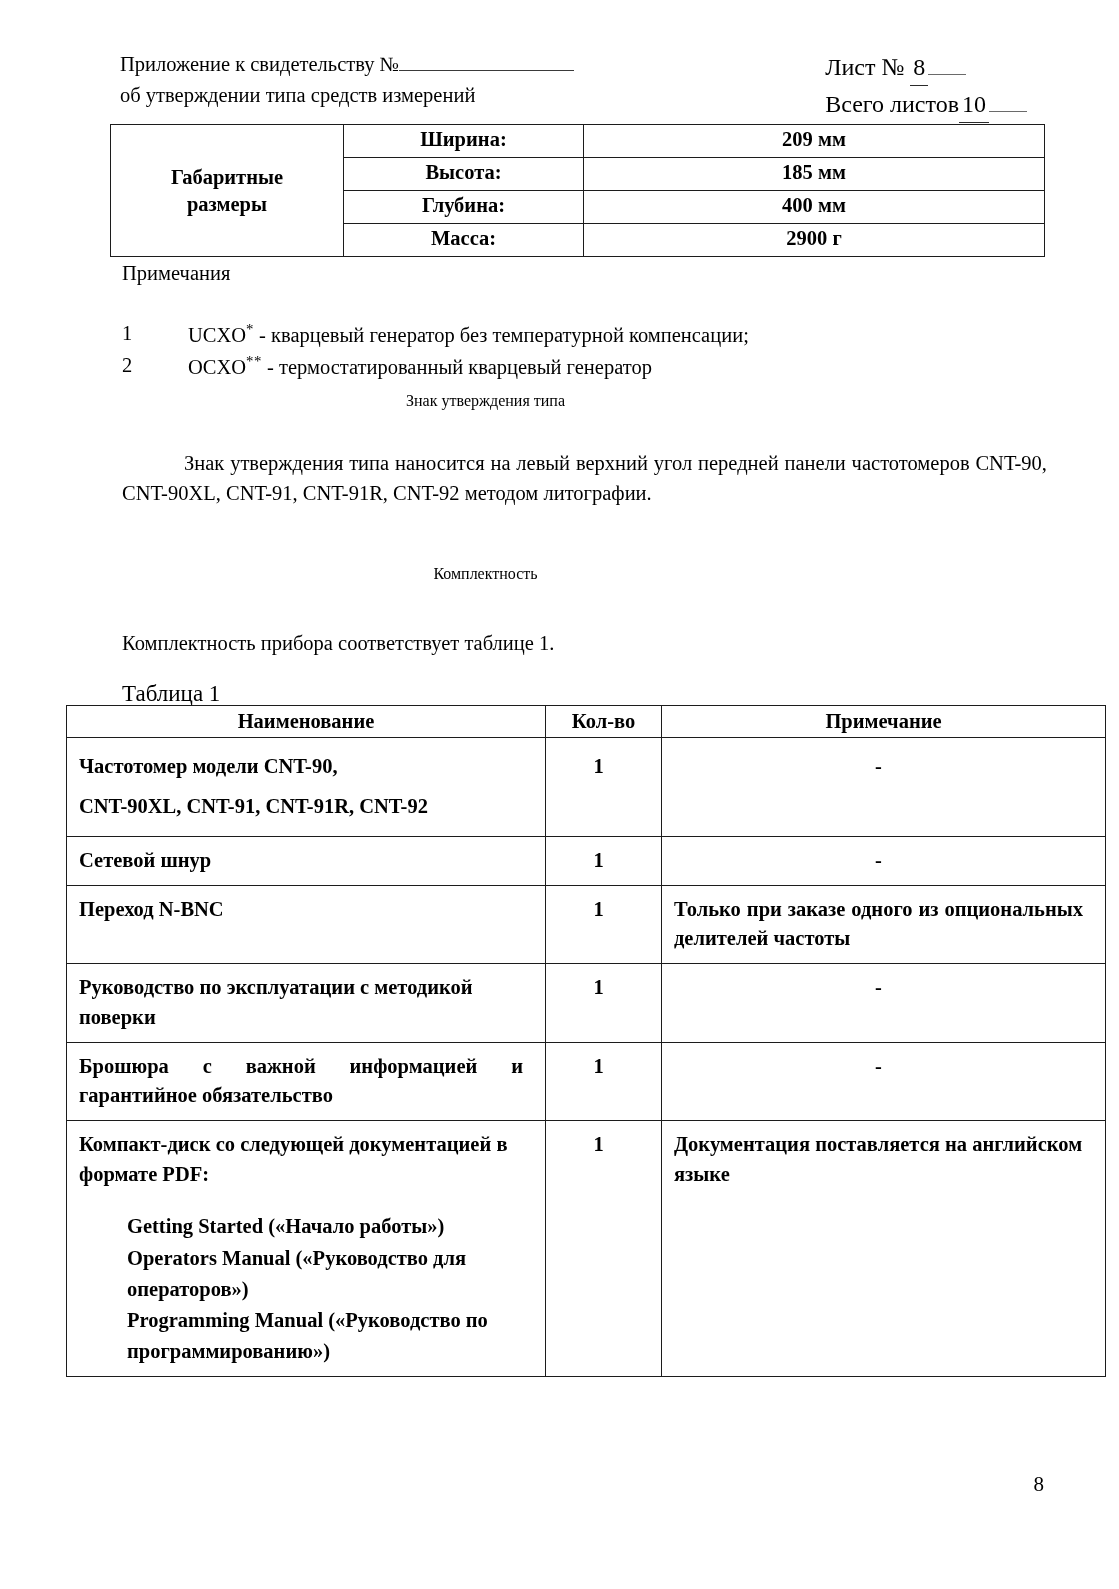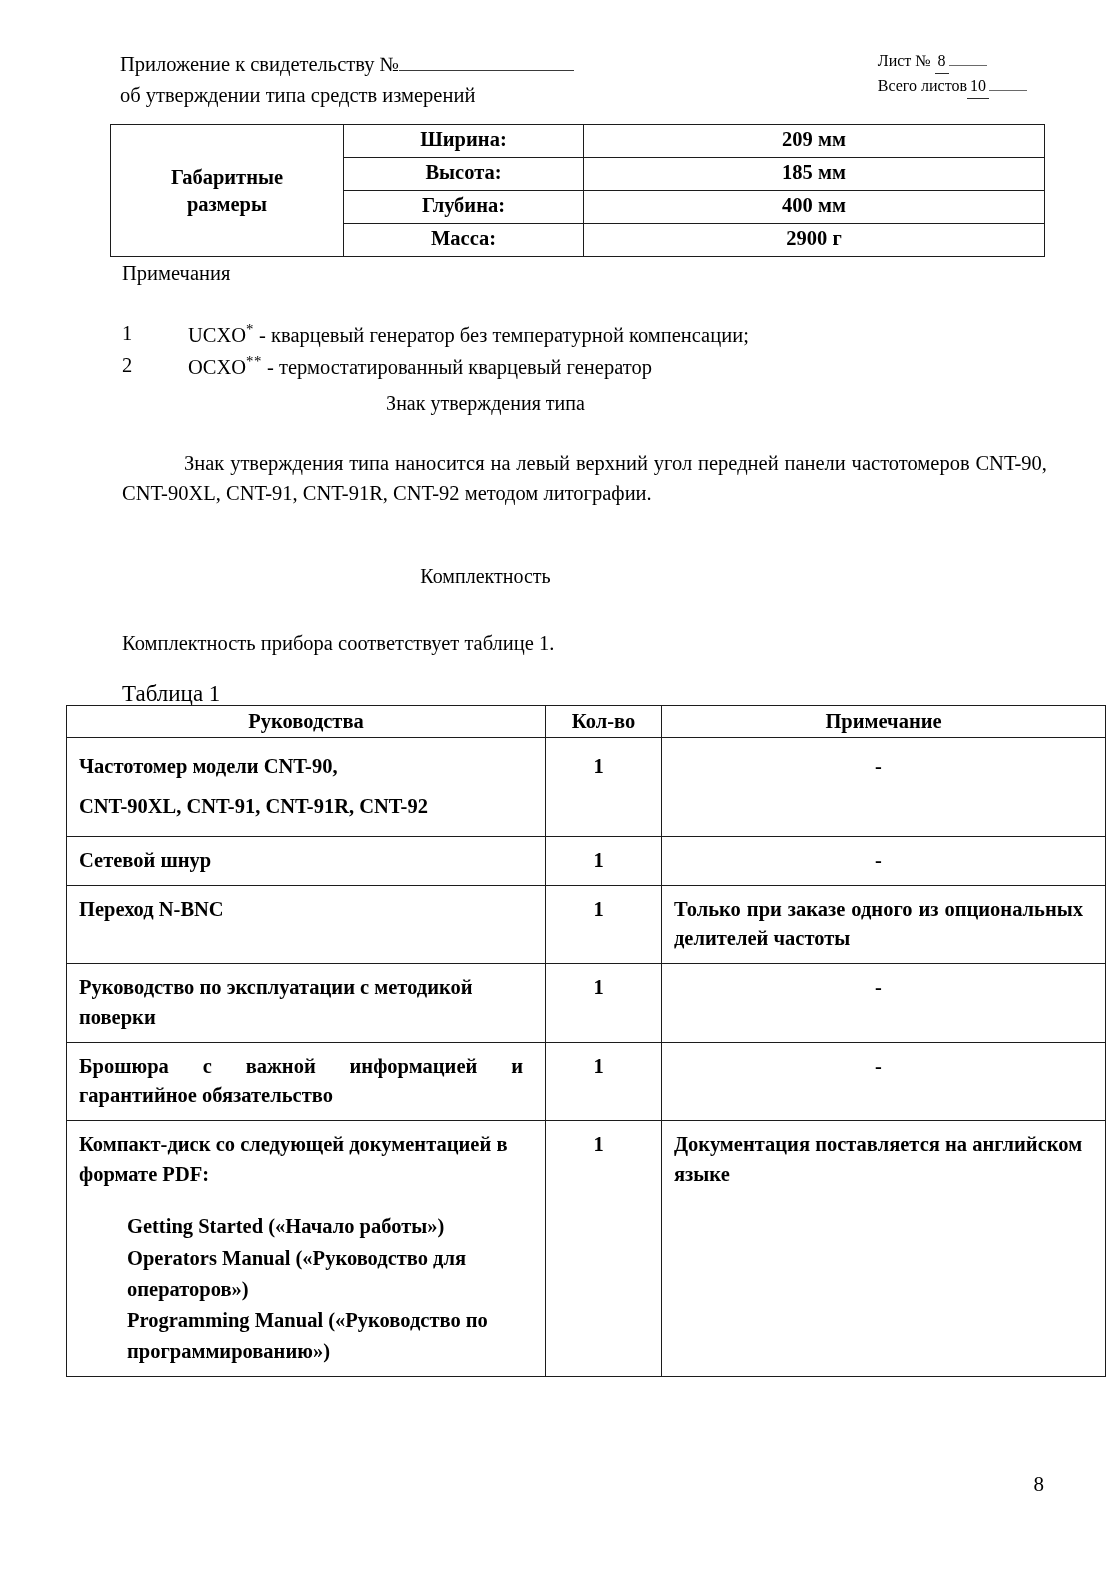--- a/index.html
+++ b/index.html
@@ -27,21 +27,21 @@
   .doc-header {
     position: absolute;
     top: 49px;
     left: 120px;
     right: 70px;
     display: flex;
     justify-content: space-between;
     align-items: flex-start;
   }
   .hdr-left { font-size: 20.5px; line-height: 1.50; }
-  .hdr-right { font-size: 16px; line-height: 1.50; text-align: left; padding-right: 22px;}
+  .hdr-right { font-size: 24px; line-height: 1.50; text-align: left; padding-right: 22px;}
   .hdr-line { white-space: nowrap; }
   .fill-line {
     display: inline-block;
     border-bottom: 1px solid #3a3a3a;
     vertical-align: baseline;
   }
   .fill-long { width: 175px; }
   .fill-val {
     display: inline-block;
     border-bottom: 1px solid #2b2b2b;
@@ -94,21 +94,21 @@
   .note-num { width: 66px; flex: 0 0 66px; }
   .note-text { flex: 1; }
   sup.ast { font-size: 0.72em; vertical-align: super; letter-spacing: 0.5px; }
 
   
   .section-center {
     position: absolute;
     left: 0;
     width: 971px;
     text-align: center;
-    font-size: 20px;
+    font-size: 16px;
   }
   #sec-mark { top: 392px; }
   #sec-kit  { top: 565px; }
 
   
   .para {
     position: absolute;
     left: 122px;
     width: 925px;
     font-size: 20.5px;
@@ -222,21 +222,21 @@
   <div class="section-center" id="sec-kit">Комплектность</div>
 
   <div class="para" id="para-kit">Комплектность прибора соответствует таблице 1.</div>
 
   <div class="table-caption">Таблица 1</div>
 
   <div class="kit-wrap">
     <table class="doc-table kit">
       <thead>
         <tr>
-          <th class="col-name">Руководства</th>
+          <th class="col-name">Наименование</th>
           <th class="col-qty">Кол-во</th>
           <th class="col-note">Примечание</th>
         </tr>
       </thead>
       <tbody>
 
         <tr class="row-spaced">
           <td class="col-name">
             <div>Частотомер модели CNT-90,</div>
             <div>CNT-90XL, CNT-91, CNT-91R, CNT-92</div>

